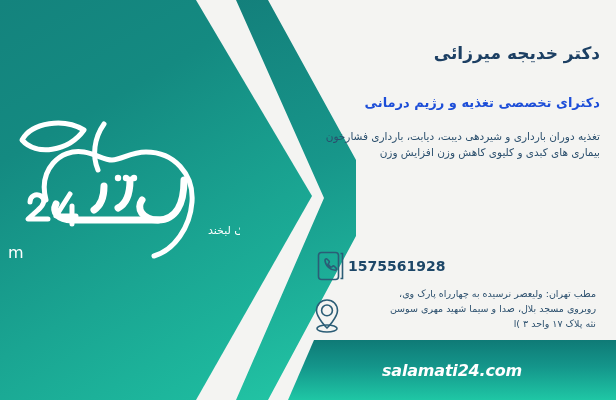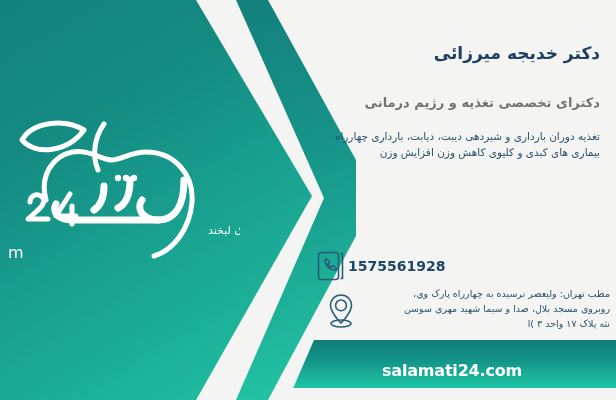--- a/index.html
+++ b/index.html
@@ -39,55 +39,56 @@
     position:absolute;left:300px;top:0;width:316px;height:400px;
     text-align:right;direction:rtl;
   }
   .doc-name{
     position:absolute;right:16px;top:44px;width:284px;
     font-size:17px;font-weight:bold;color:#1c3f63;
     letter-spacing:0px;line-height:1.1;
   }
   .doc-spec{
     position:absolute;right:16px;top:95px;width:284px;
-    font-size:13px;font-weight:bold;color:#737373;
+    font-size:13px;font-weight:bold;color:#1d4ed8;
     line-height:1.3;
   }
   .doc-desc{
     position:absolute;right:16px;top:128px;width:276px;
     font-size:10.5px;color:#2b4f6d;line-height:1.55;
   }
 
   
   .row-phone{
     position:absolute;right:12px;top:248px;width:290px;
     display:flex;flex-direction:row-reverse;align-items:center;justify-content:flex-start;
   }
   .row-addr{
-    position:absolute;right:0;top:286px;width:292px;
-    display:flex;flex-direction:row-reverse;align-items:center;gap:40px;
+    position:absolute;right:14px;top:286px;width:292px;
+    display:flex;flex-direction:row-reverse;align-items:flex-end;gap:40px;
   }
   .ico{flex:0 0 auto;width:34px;height:36px;display:block;}
   .ico svg{display:block;}
   .phone-num{
     font-size:14px;font-weight:bold;color:#1d4768;
     direction:ltr;unicode-bidi:bidi-override;margin-right:8px;
     white-space:nowrap;
   }
   .addr-text{
     font-size:9.5px;color:#2b4f6d;line-height:1.6;margin-right:6px;
     width:238px;text-align:right;
   }
 
   
   .footer{
-    position:absolute;left:288px;top:340px;width:328px;height:48px;
+    position:absolute;left:288px;top:340px;width:328px;height:60px;
     background:linear-gradient(180deg,#0f7a76 0%,#14968b 45%,#1fc7a5 100%);
     -webkit-clip-path:polygon(26px 0, 328px 0, 328px 60px, 0 60px);
     clip-path:polygon(26px 0, 328px 0, 328px 60px, 0 60px);
+    font-style:italic;
   }
   .footer-txt{
     position:absolute;left:0;top:0;width:328px;height:60px;
     display:flex;align-items:center;justify-content:center;
     color:#ffffff;font-size:16px;font-weight:bold;letter-spacing:-0.2px;
     direction:ltr;
   }
 </style>
 </head>
 <body>
@@ -130,21 +131,21 @@
       <text x="16" y="150" fill="#ffffff" font-size="16" letter-spacing="0.4" font-family="DejaVu Sans, sans-serif">www.salamati24.com</text>
     </svg>
   </div>
 
   <div class="content">
 
     <div class="doc-name">دکتر خدیجه میرزائی</div>
 
     <div class="doc-spec">دکترای تخصصی تغذیه و رژیم درمانی</div>
 
-    <div class="doc-desc">تغذیه دوران بارداری و شیردهی دیبت، دیابت، بارداری چهارراه بیماری های کبدی و کلیوی کاهش وزن  افزایش وزن</div>
+    <div class="doc-desc">تغذیه دوران بارداری و شیردهی دیبت، دیابت، بارداری فشارخون بیماری های کبدی و کلیوی کاهش وزن  افزایش وزن</div>
 
     <div class="row-phone">
       <span class="ico">
         <svg viewBox="0 0 34 36" width="34" height="36" xmlns="http://www.w3.org/2000/svg">
           <rect x="4.5" y="4.5" width="20" height="27" rx="3" ry="3" fill="none" stroke="#2b5d76" stroke-width="1.6"></rect>
           <path d="M26.5 5.5 L28.5 5.5 L28.5 30.5 L26.5 30.5" fill="none" stroke="#2b5d76" stroke-width="1.6"></path>
           <path d="M11 12 C11 11 12.4 10.4 13.2 11.2 L15 13 C15.7 13.7 15.2 14.6 14.6 15.2
                    C14 15.8 14.3 16.8 15.4 17.9 C16.5 19 17.5 19.3 18.1 18.7
                    C18.7 18.1 19.6 17.6 20.3 18.3 L22.1 20.1 C22.9 20.9 22.3 22.3 21.3 22.3
                    C16.4 22.3 11 17.2 11 12 Z" fill="none" stroke="#2b5d76" stroke-width="1.6" stroke-linejoin="round"></path>

